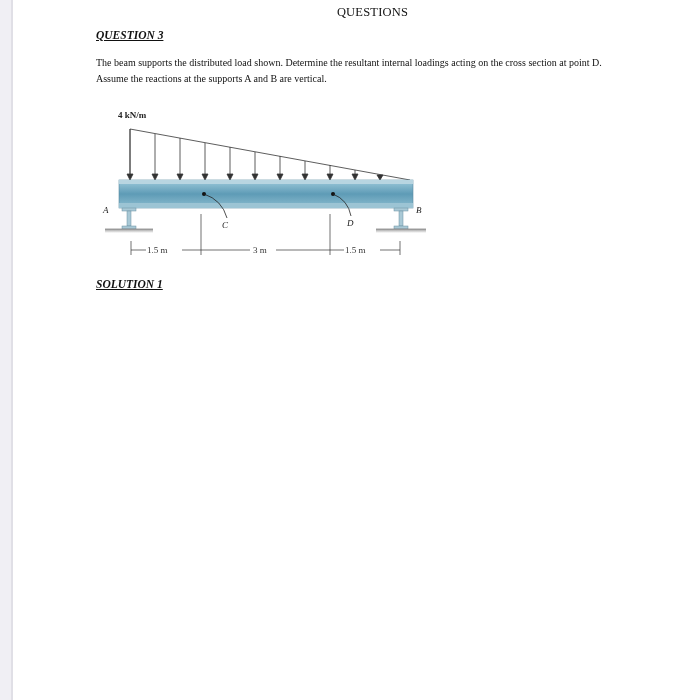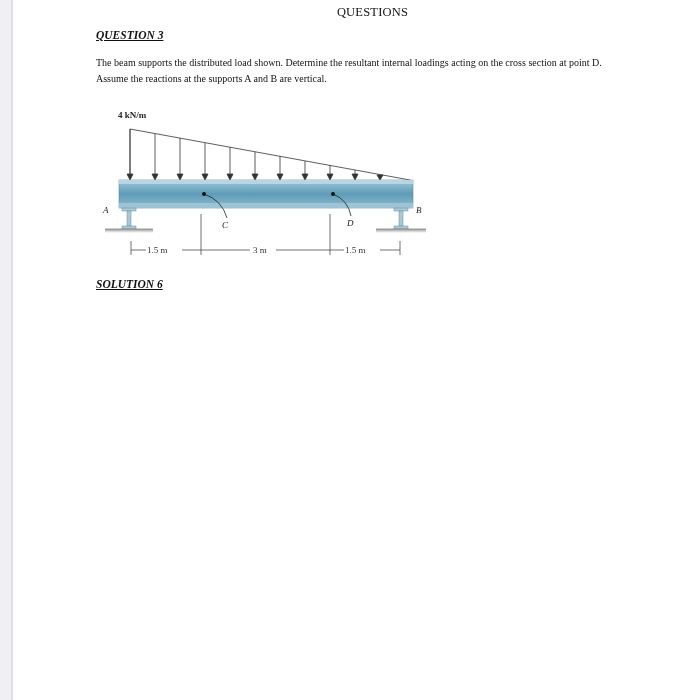--- a/index.html
+++ b/index.html
@@ -117,13 +117,13 @@
       <line x1="176" y1="150" x2="230" y2="150"></line>
       <line x1="230" y1="150" x2="244" y2="150"></line>
       <line x1="280" y1="150" x2="300" y2="150"></line>
     </g>
     <text x="47" y="153" font-family="Liberation Serif, serif" font-size="9" fill="#333">1.5 m</text>
     <text x="153" y="153" font-family="Liberation Serif, serif" font-size="9" fill="#333">3 m</text>
     <text x="245" y="153" font-family="Liberation Serif, serif" font-size="9" fill="#333">1.5 m</text>
   </svg>
 </div>
 
-<div class="sol-head">SOLUTION 6</div>
+<div class="sol-head">SOLUTION 1</div>
 
 </body></html>

